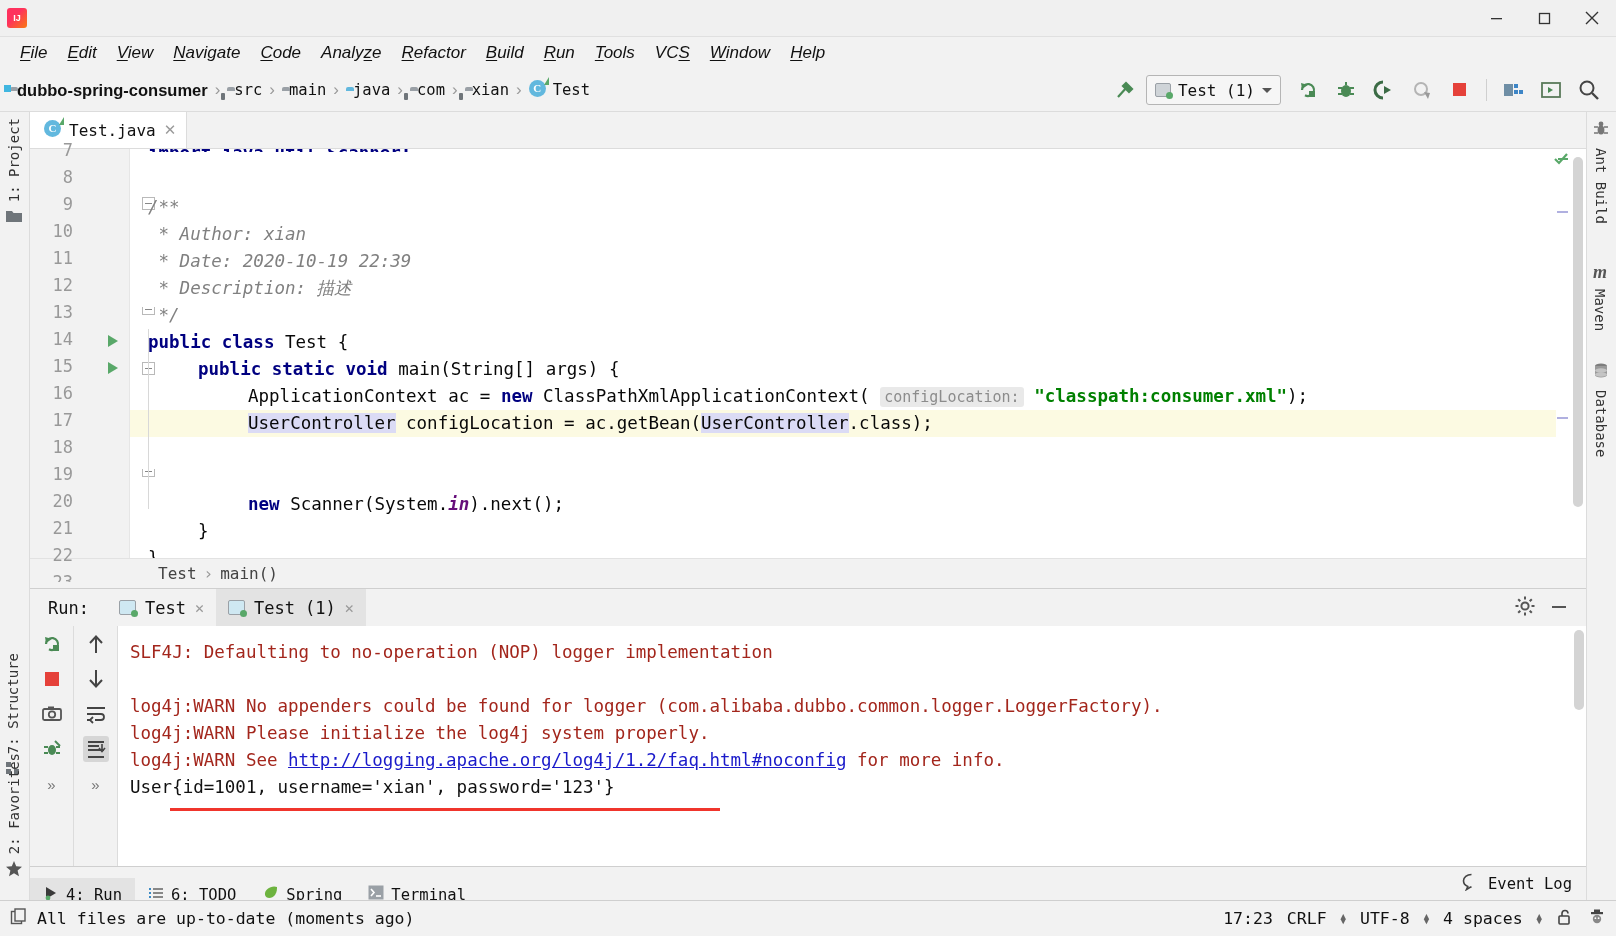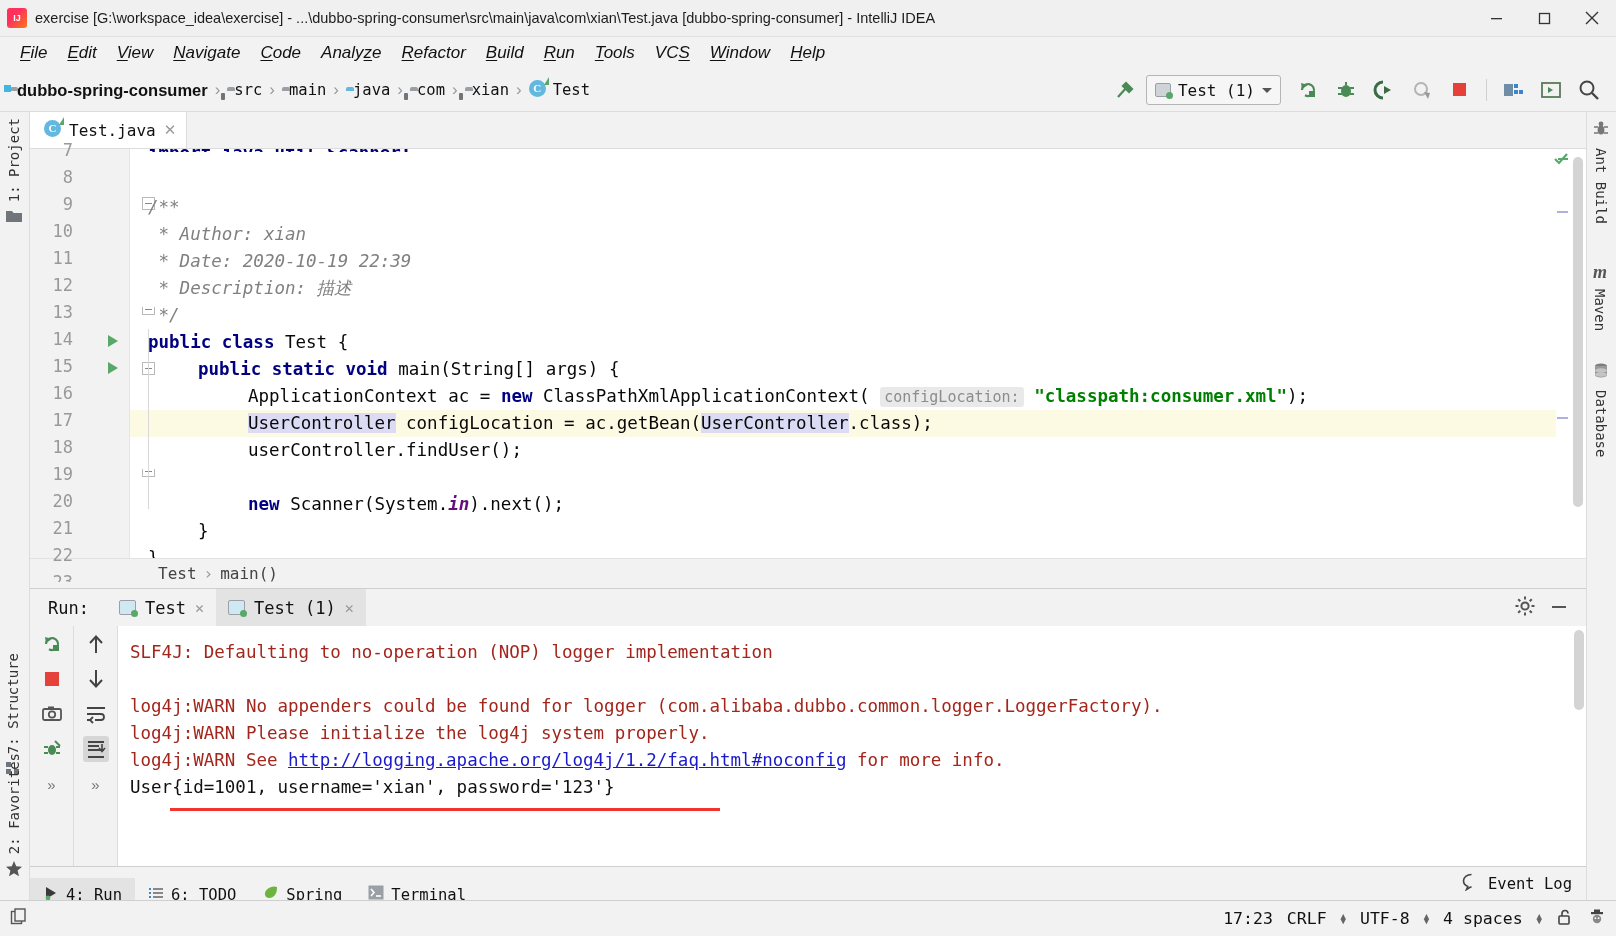--- a/index.html
+++ b/index.html
@@ -230,21 +230,20 @@
   .sb-text{font-family:"DejaVu Sans Mono",monospace;font-size:16.5px;color:#111;}
   .sb-right{margin-left:auto;display:flex;align-items:center;gap:14px;
     font-family:"DejaVu Sans Mono",monospace;font-size:16.5px;color:#111;}
   .spin{display:flex;flex-direction:column;line-height:5px;color:#666;font-size:9px;}
 </style>
 </head>
 <body>
 
 <div class="titlebar">
   <div class="title-icon"></div>
-  <div class="title-text">exercise [G:\workspace_idea\exercise] - ...\dubbo-spring-consumer\src\main\java\com\xian\Test.java [dubbo-spring-consumer] - IntelliJ IDEA</div>
   <div class="win-buttons">
     <div class="win-btn">
       <svg width="13" height="13" viewBox="0 0 13 13">
           <rect x="1" y="6" width="11" height="1.3" fill="#333"></rect>
         </svg>
     </div>
     <div class="win-btn">
       <svg width="13" height="13" viewBox="0 0 13 13">
           <rect x="1.5" y="1.5" width="10" height="10" fill="none" stroke="#333" stroke-width="1.3"></rect>
         </svg>
@@ -449,21 +448,20 @@
         <div class="cl cmt" style="top:153px;"> */</div>
 
         <div class="cl" style="top:180px;"><span class="kw">public class</span><span> Test {</span></div>
 
         <div class="cl" style="top:234px;left:118px;"><span>ApplicationContext ac = </span><span class="kw">new</span><span> ClassPathXmlApplicationContext(</span> <span class="hint">configLocation:</span> <span class="str">"classpath:consumer.xml"</span><span>);</span></div>
 
         <div class="cl" style="top:207px;left:68px;"><span class="kw">public static void</span><span> main(String[] args) {</span></div>
 
         <div class="cl" style="top:261px;left:118px;"><span class="sel">UserController</span><span> configLocation = ac.getBean(</span><span class="sel">UserController</span><span>.class);</span></div>
 
-        <div class="cl" style="top:288px;left:118px;">userController.findUser();</div>
 
         <div class="cl" style="top:342px;left:118px;"><span class="kw">new</span><span> Scanner(System.</span><span class="fieldi">in</span><span>).next();</span></div>
 
         <div class="cl" style="top:369px;left:68px;">}</div>
         <div class="cl" style="top:396px;left:18px;">}</div>
       </div>
 
       <div class="editor-marks">
         <div class="mk" style="top:9px;width:10px;background:#59a869;">
           <svg width="16" height="14" viewBox="0 0 16 14" style="position:absolute;top:-6px;right:-1px;">
@@ -663,20 +661,21 @@
   </div>
 </div>
 
 <div class="statusbar">
   <span style="margin-right:9px;">
     <svg width="18" height="18" viewBox="0 0 18 18">
         <rect x="1.5" y="3.5" width="10" height="12" fill="none" stroke="#555" stroke-width="1.4"></rect>
         <rect x="5" y="1" width="10" height="12" fill="#f2f2f2" stroke="#555" stroke-width="1.4"></rect>
       </svg>
   </span>
+  <span class="sb-text">All files are up-to-date (moments ago)</span>
   <div class="sb-right">
     <span>17:23</span>
     <span>CRLF</span>
     <span class="spin">▲<br>▼</span>
     <span>UTF-8</span>
     <span class="spin">▲<br>▼</span>
     <span>4 spaces</span>
     <span class="spin">▲<br>▼</span>
     <span>
       <svg width="18" height="18" viewBox="0 0 18 18">

